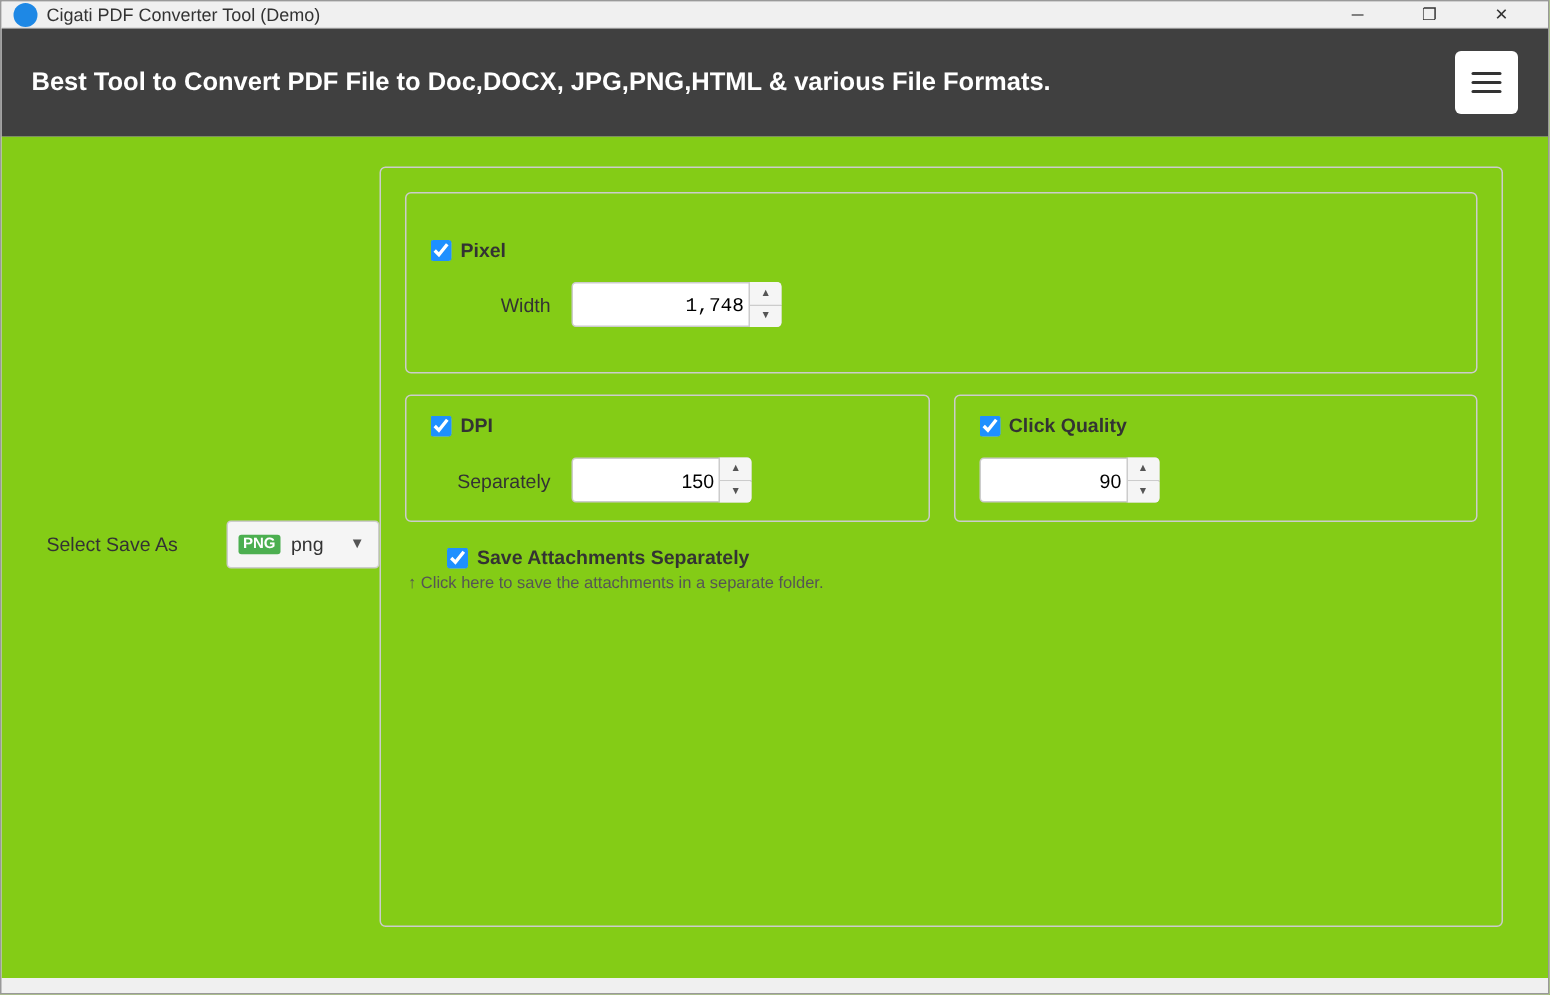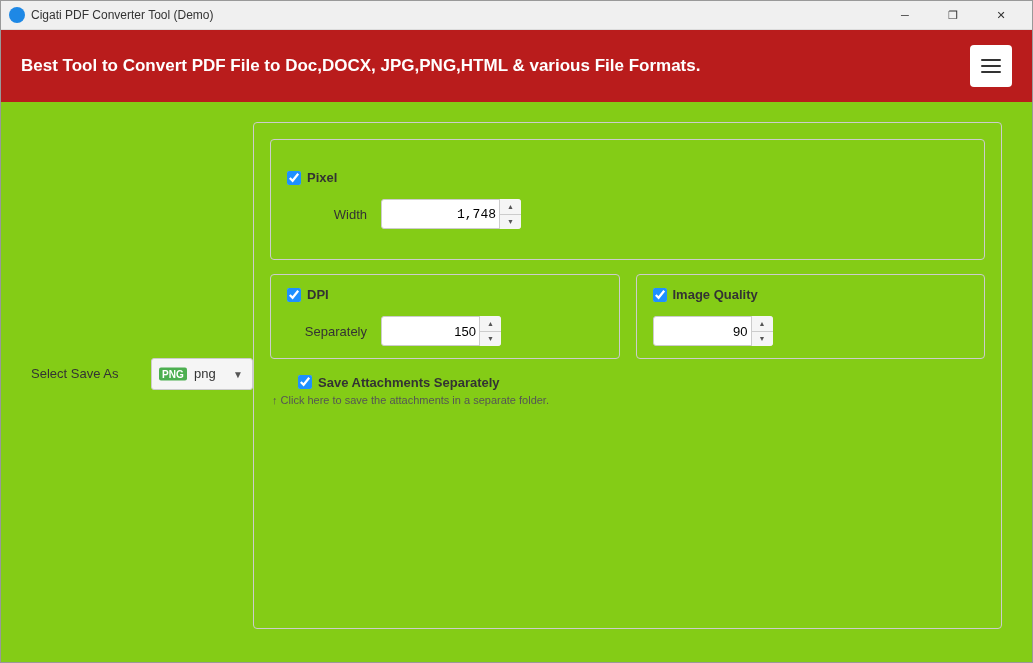--- a/index.html
+++ b/index.html
@@ -9,21 +9,21 @@
       background: #f0f0f0;
       width: 1033px;
       height: 663px;
       overflow: hidden;
       border: 1px solid #999;
     }
 
     
     .title-bar {
       background: #f0f0f0;
-      height: 29px;
+      height: 18px;
       display: flex;
       align-items: center;
       padding: 0 8px;
       border-bottom: 1px solid #ddd;
       user-select: none;
     }
     .title-bar-icon {
       width: 16px;
       height: 16px;
       margin-right: 6px;
@@ -48,21 +48,21 @@
       cursor: pointer;
       font-size: 11px;
       color: #333;
       display: flex;
       align-items: center;
       justify-content: center;
     }
 
     
     .header-banner {
-      background: #b91c1c;
+      background: #404040;
       height: 72px;
       display: flex;
       align-items: center;
       padding: 0 20px;
       position: relative;
     }
     .header-title {
       color: white;
       font-size: 17px;
       font-weight: 600;
@@ -231,21 +231,21 @@
     .dpi-section, .quality-section {
       border: 1px solid #ccc;
       border-radius: 4px;
       padding: 12px 16px;
       flex: 1;
     }
 
     
     .attachments-row {
       display: flex;
-      align-items: flex-start;
+      align-items: center;
       margin-top: 15px;
       padding-left: 28px;
     }
     .attachments-hint {
       font-size: 11px;
       color: #555;
       margin-top: 4px;
       margin-left: 2px;
     }
 
@@ -361,21 +361,21 @@
               <button class="spinbox-btn">▲</button>
               <button class="spinbox-btn">▼</button>
             </div>
           </div>
         </div>
       </div>
 
       <div class="quality-section">
         <div class="section-header">
           <input type="checkbox" class="section-checkbox" checked="" style="">
-          <span class="section-label">Image Quality</span>
+          <span class="section-label">Click Quality</span>
         </div>
         <div class="pixel-field">
           <div class="spinbox-wrapper">
             <input type="text" class="spinbox-input" style="text-align: right;" value="90">
             <div class="spinbox-buttons">
               <button class="spinbox-btn">▲</button>
               <button class="spinbox-btn">▼</button>
             </div>
           </div>
         </div>

